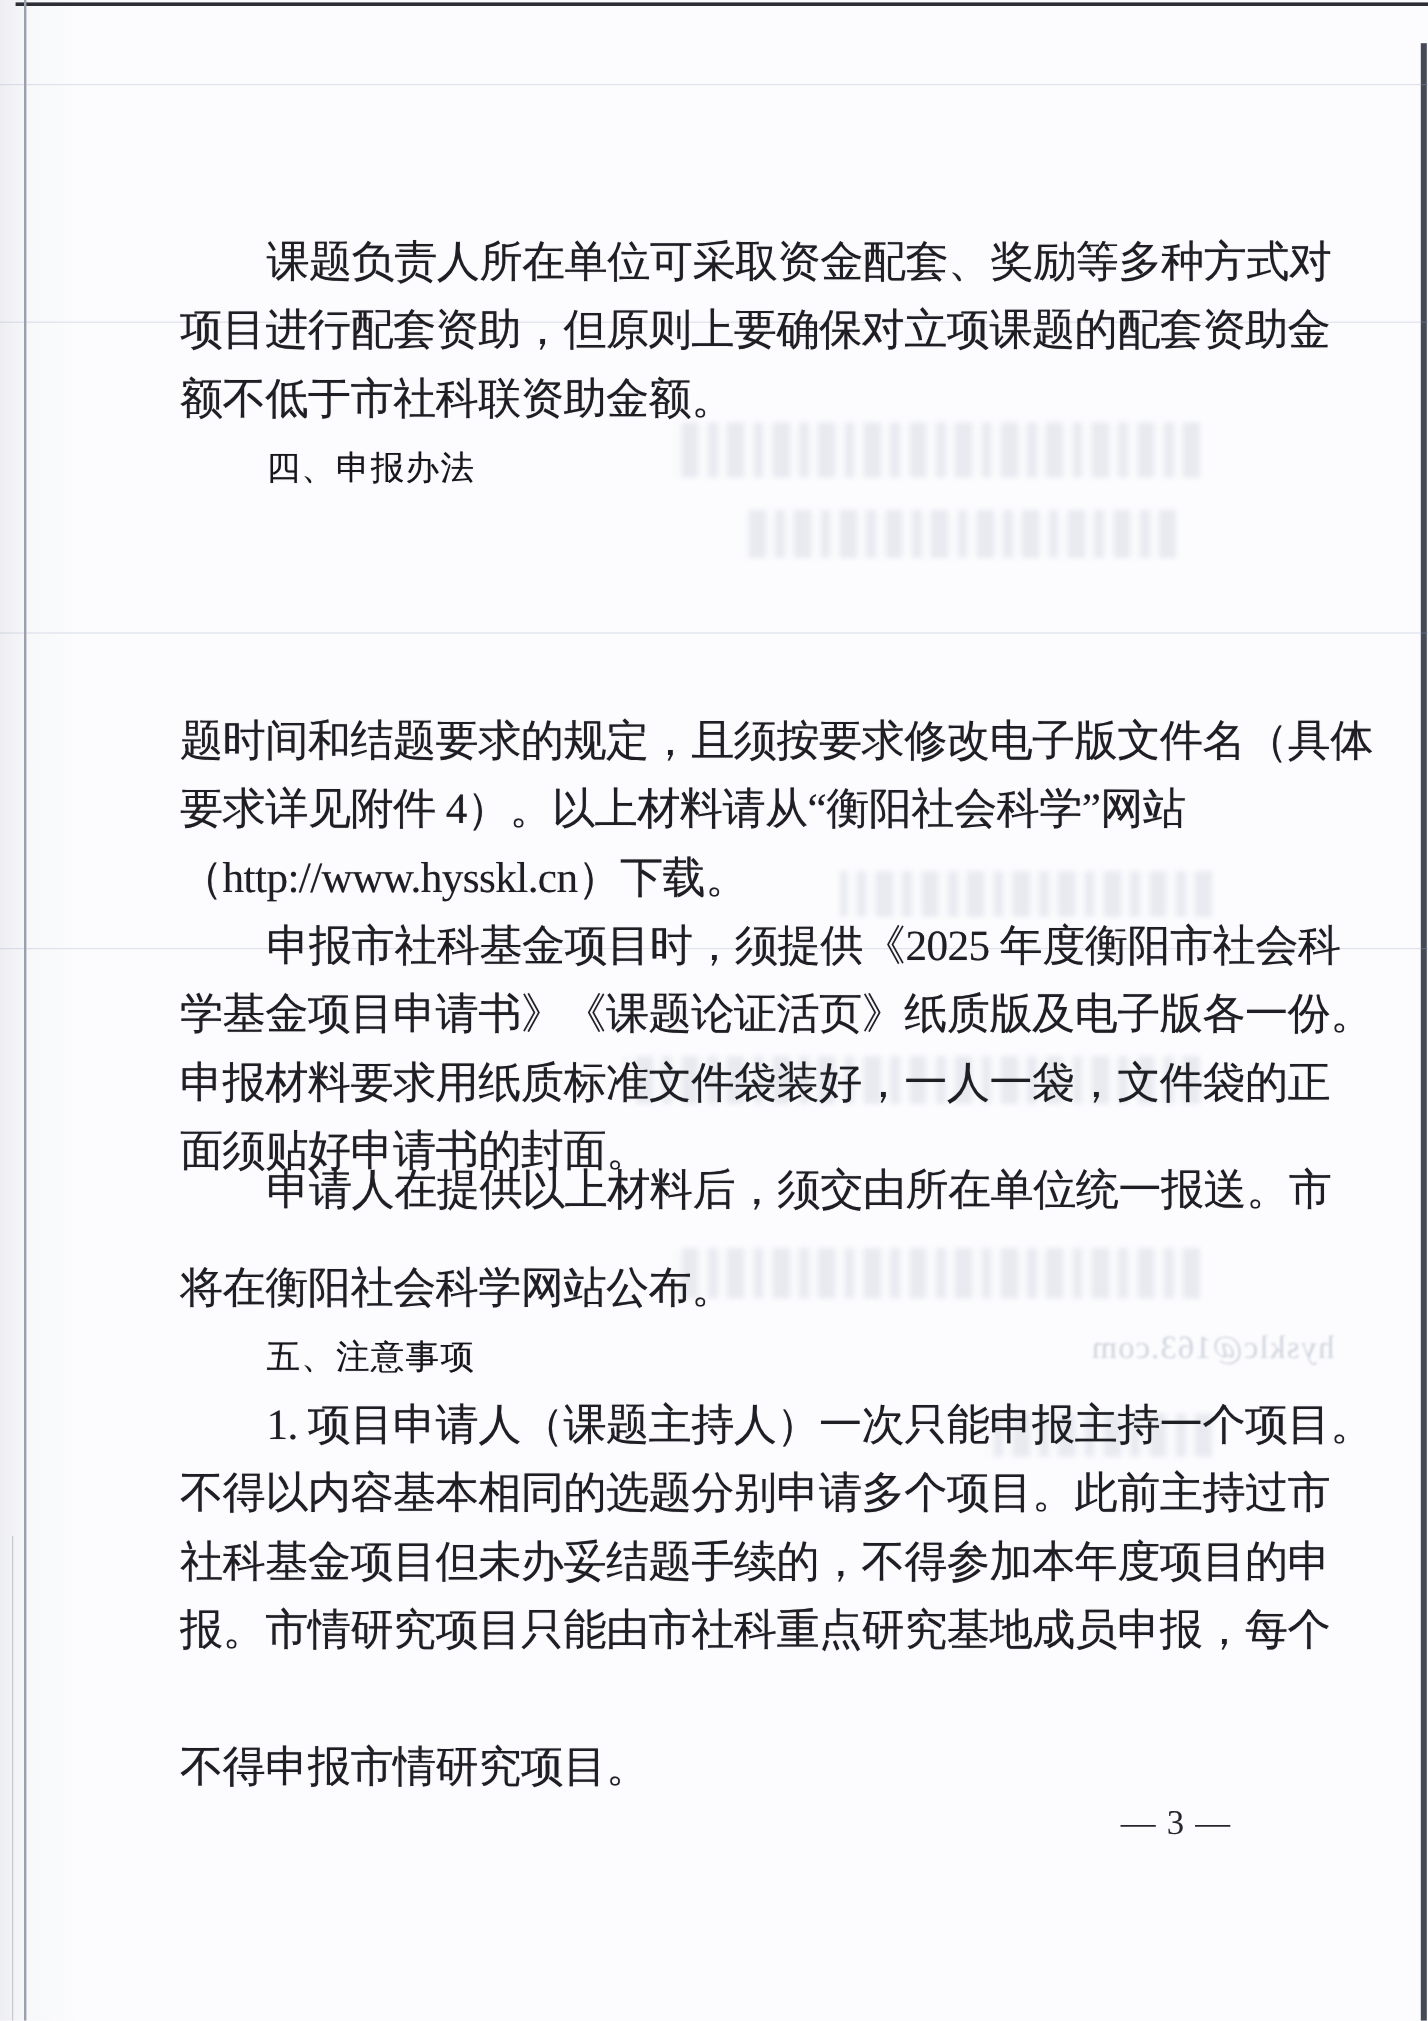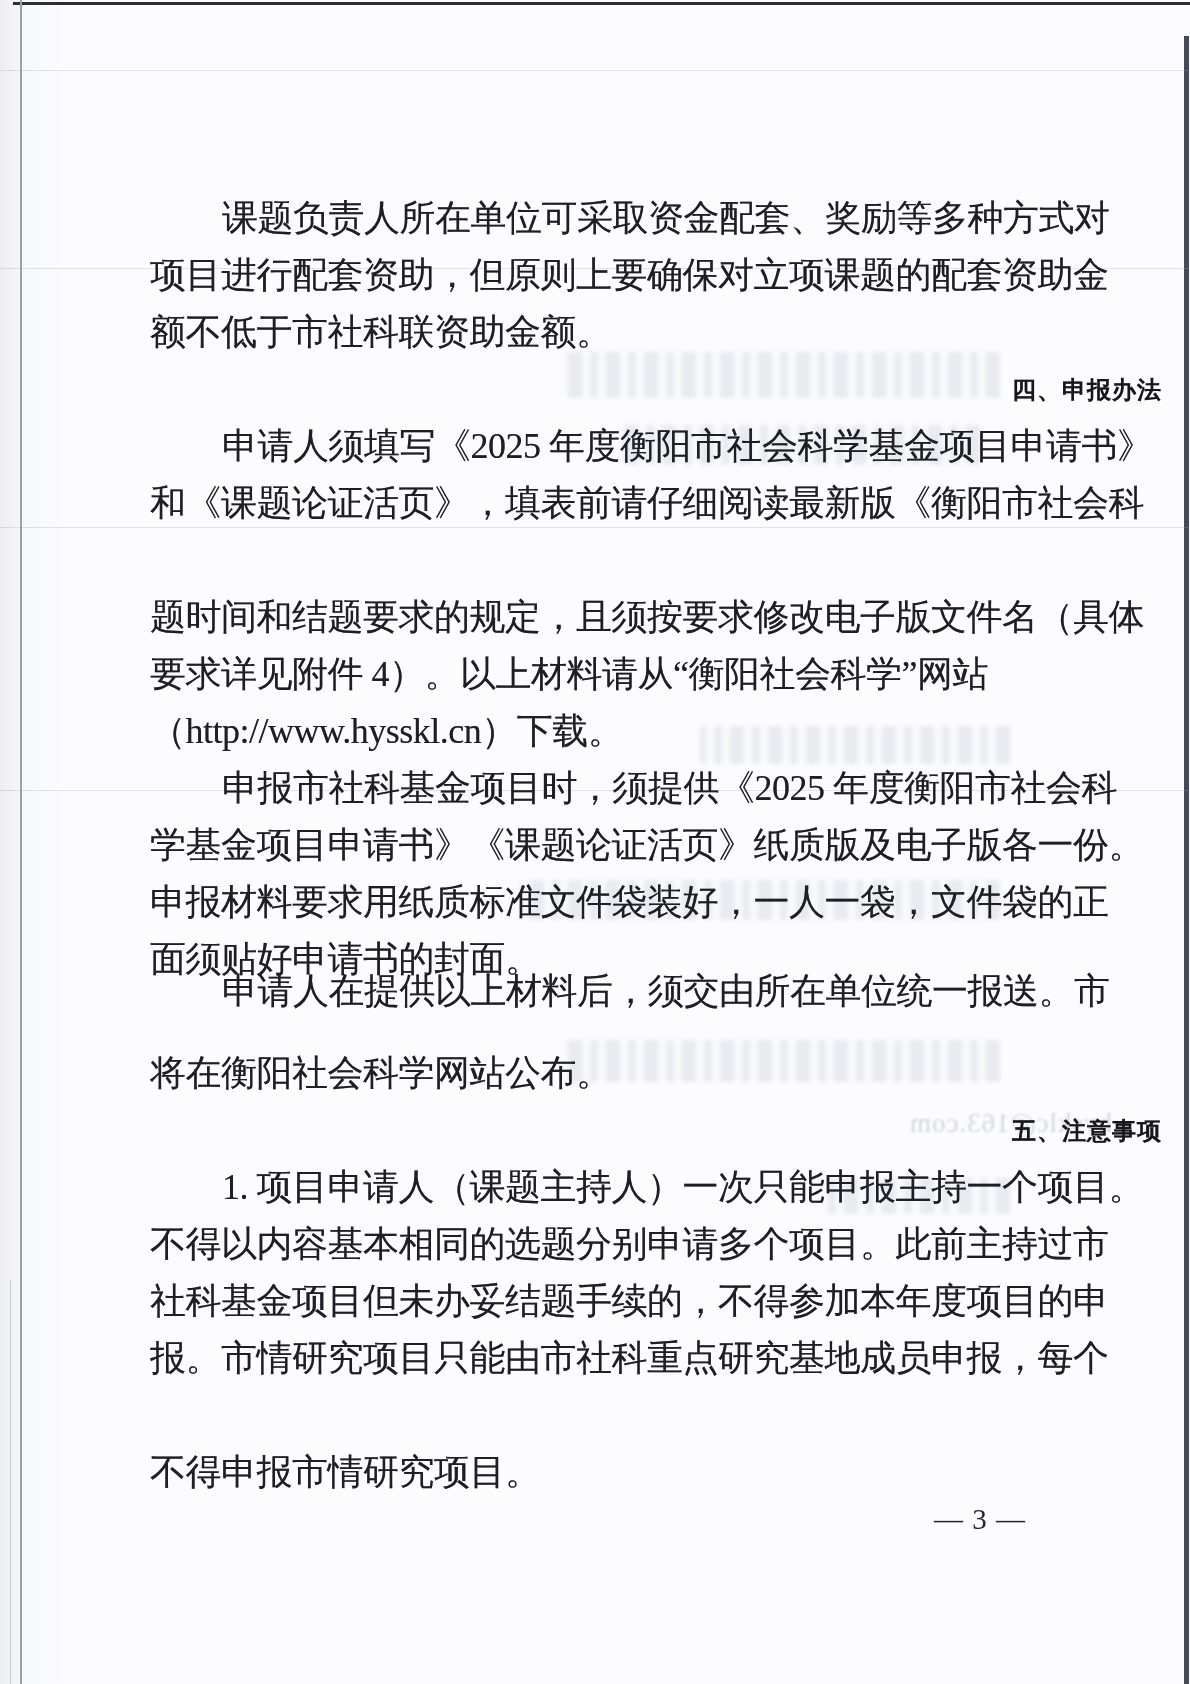--- a/index.html
+++ b/index.html
@@ -21,21 +21,21 @@
   
   .line{
     position:absolute;left:150px;width:940px;
     font-size:36px;letter-spacing:-0.5px;line-height:45px;
     color:#1e1e24;white-space:nowrap;
     text-shadow:0 0 0.6px rgba(30,30,40,0.55);
   }
   .indent{padding-left:72px;}
   .heading{
     font-family:"Liberation Sans","DejaVu Sans",sans-serif;
-    font-weight:bold;font-size:24px;color:#16161b;letter-spacing:1px;text-align:right;
+    font-weight:normal;font-size:28px;color:#16161b;letter-spacing:1px;
   }
   .page-number{
     position:absolute;left:900px;top:1503px;width:160px;text-align:center;
     font-size:29px;color:#26262c;letter-spacing:1px;
   }
   
   .smudge{
     position:absolute;opacity:0.45;filter:blur(2px);transform:scaleX(-1);
     background:repeating-linear-gradient(90deg,
       rgba(173,180,198,0.55) 0 14px, rgba(173,180,198,0.05) 14px 22px,
@@ -68,22 +68,20 @@
   <div class="smudge" style="left:700px;top:726px;width:310px;height:38px"></div>
   <div class="smudge" style="left:520px;top:880px;width:480px;height:40px"></div>
   <div class="smudge" style="left:560px;top:1040px;width:440px;height:42px"></div>
   <div class="smudge" style="left:820px;top:1178px;width:190px;height:36px"></div>
   <div class="bleed-email">hysklc@163.com</div>
 
   <div class="line indent" style="top:196px">课题负责人所在单位可采取资金配套、奖励等多种方式对</div>
   <div class="line" style="top:253px">项目进行配套资助，但原则上要确保对立项课题的配套资助金</div>
   <div class="line" style="top:310px">额不低于市社科联资助金额。</div>
   <div class="line indent heading" style="top:367px">四、申报办法</div>
-  <div class="line indent" style="top:424px">申请人须填写《2025 年度衡阳市社会科学基金项目申请书》</div>
-  <div class="line" style="top:481px">和《课题论证活页》，填表前请仔细阅读最新版《衡阳市社会科</div>
   <div class="line" style="top:595px">题时间和结题要求的规定，且须按要求修改电子版文件名（具体</div>
   <div class="line" style="top:652px">要求详见附件 4）。以上材料请从“衡阳社会科学”网站</div>
   <div class="line" style="top:709px">（http://www.hysskl.cn）下载。</div>
   <div class="line indent" style="top:766px">申报市社科基金项目时，须提供《2025 年度衡阳市社会科</div>
   <div class="line" style="top:823px">学基金项目申请书》《课题论证活页》纸质版及电子版各一份。</div>
   <div class="line" style="top:880px">申报材料要求用纸质标准文件袋装好，一人一袋，文件袋的正</div>
   <div class="line" style="top:937px">面须贴好申请书的封面。</div>
   <div class="line indent" style="top:969px">申请人在提供以上材料后，须交由所在单位统一报送。市</div>
   <div class="line" style="top:1051px">将在衡阳社会科学网站公布。</div>
   <div class="line indent heading" style="top:1108px">五、注意事项</div>

